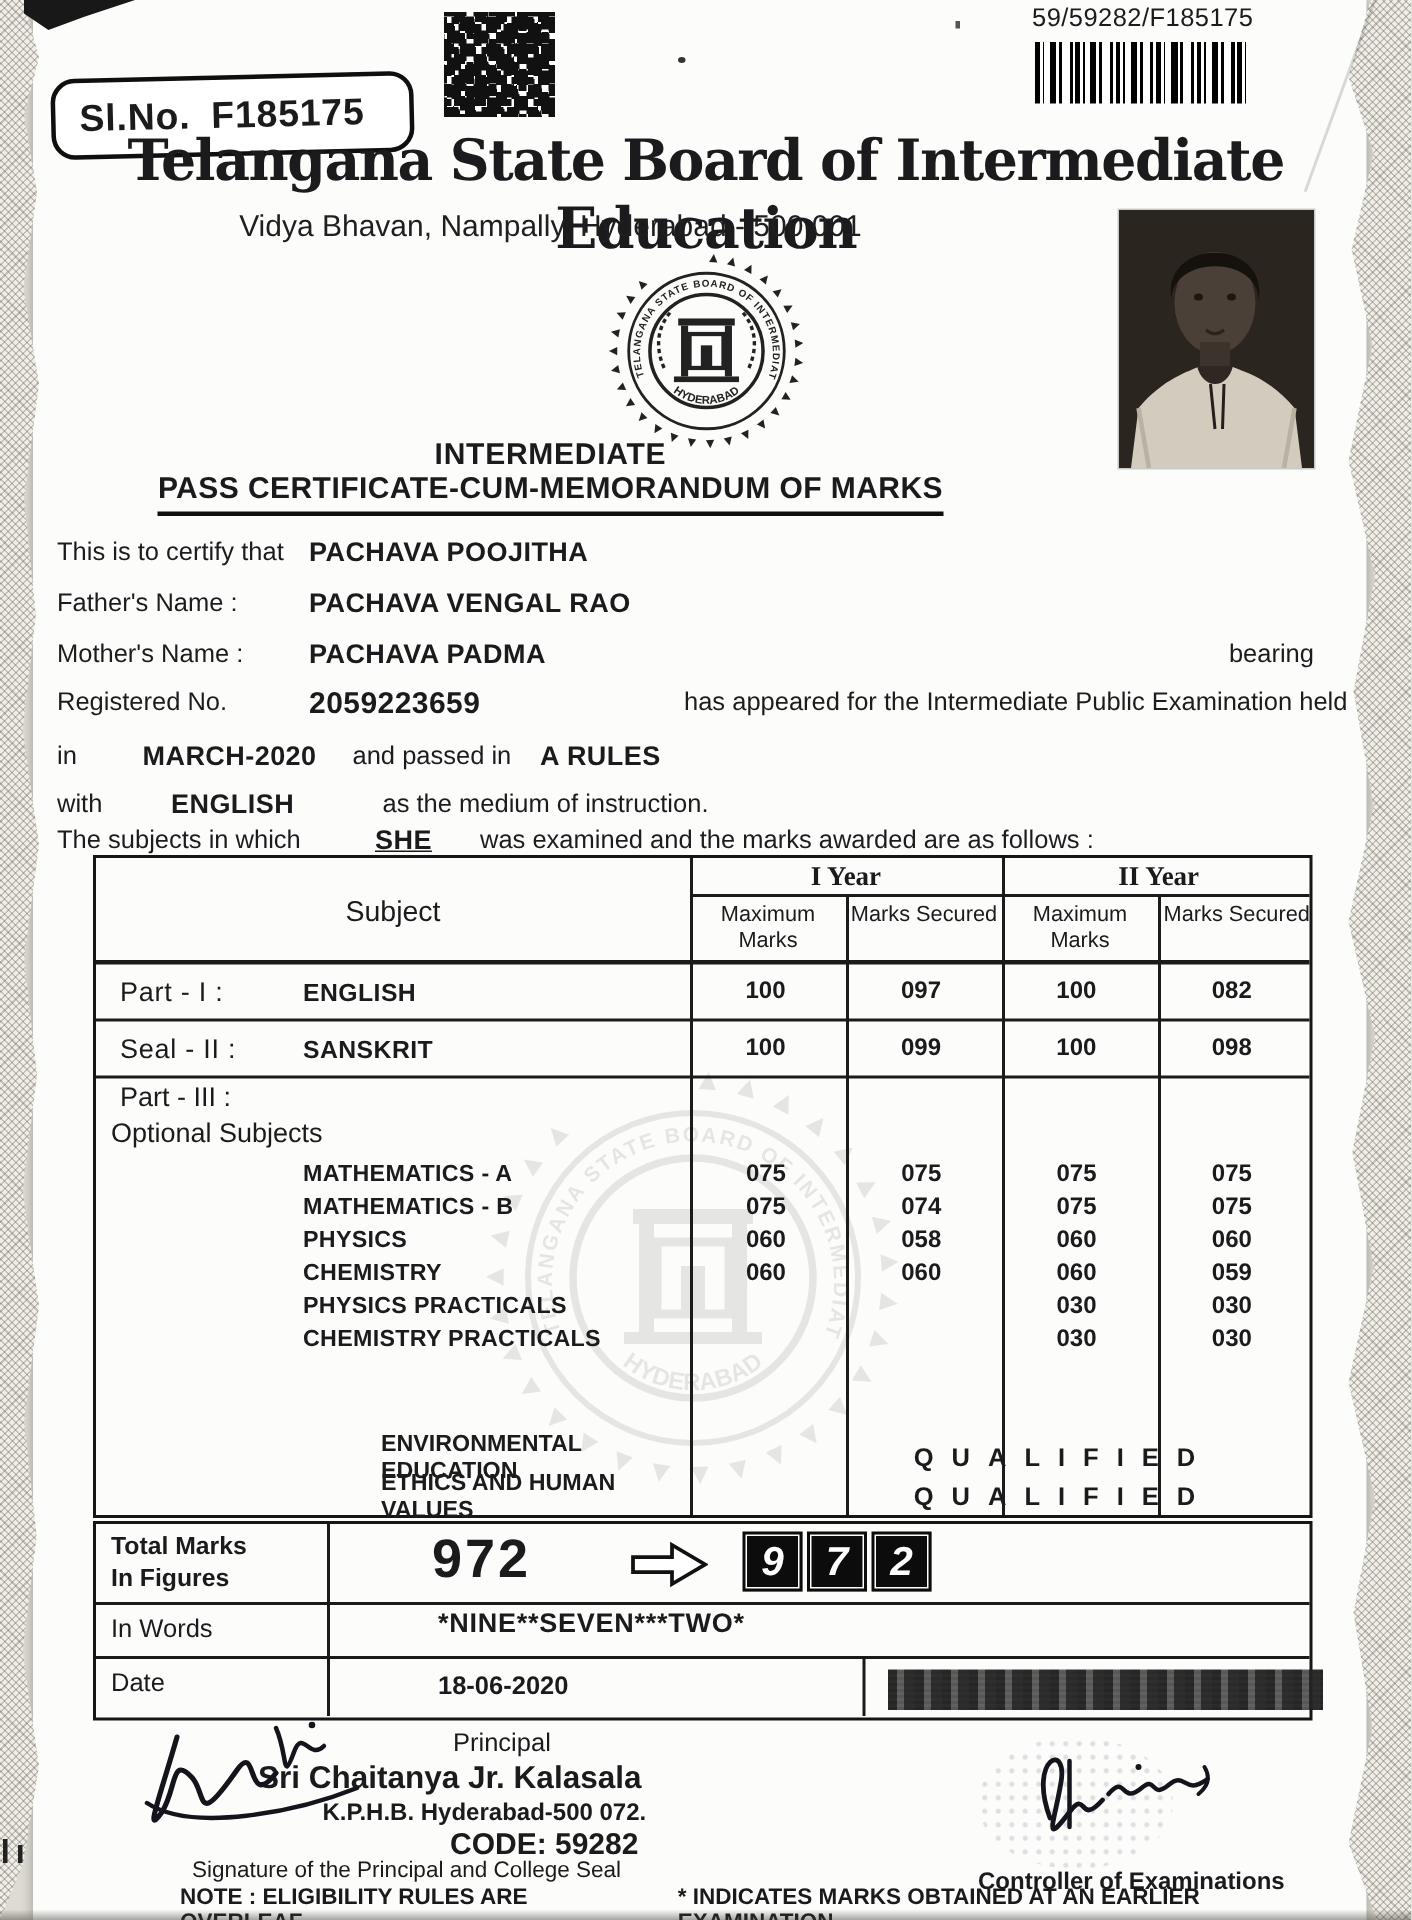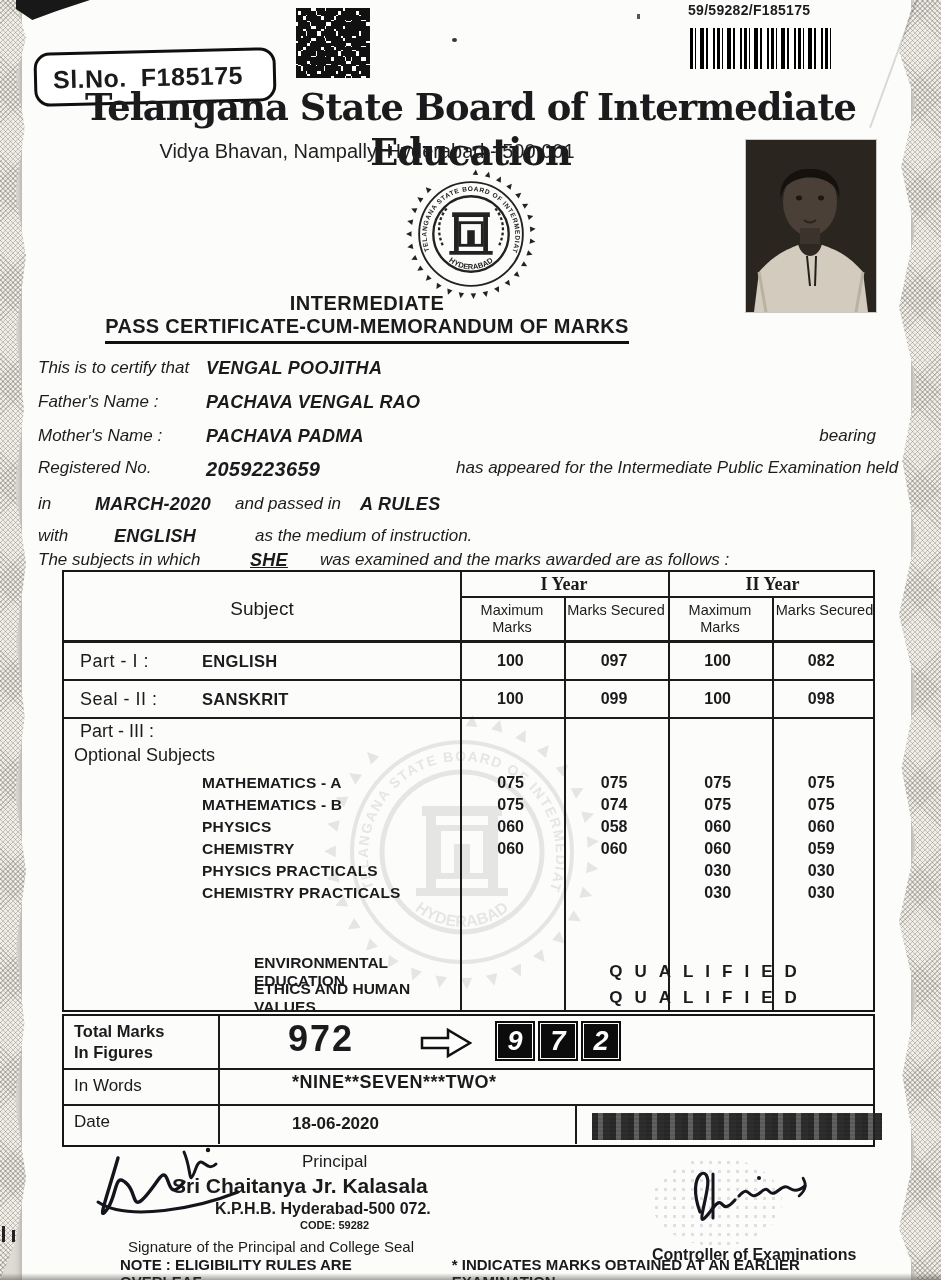--- a/index.html
+++ b/index.html
@@ -33,37 +33,37 @@
   .sl-box { position:absolute; left:34px; top:50px; width:242px; height:54px;
     border:3.5px solid #0f0f0f; border-radius:16px; display:flex; align-items:center; gap:14px;
     padding-left:16px; transform:rotate(-1.4deg); background:#fff; }
   .sl-box span { font-size:25px; font-weight:bold; letter-spacing:.5px; }
   .qr { position:absolute; left:296px; top:8px; width:74px; height:70px;
     background:
       repeating-conic-gradient(#111 0 25%, transparent 0 50%) 0 0/14px 14px,
       repeating-conic-gradient(#111 0 25%, transparent 0 50%) 5px 8px/10px 10px,
       repeating-conic-gradient(#111 0 25%, transparent 0 50%) 2px 3px/18px 18px,
       #fff; }
-  .ref-number { position:absolute; left:688px; top:2px; width:210px; font-size:14px; font-weight:bold; letter-spacing:.3px; }
+  .ref-number { position:absolute; left:688px; top:2px; width:210px; font-size:17px; font-weight:normal; letter-spacing:.3px; }
   .barcode { position:absolute; left:690px; top:28px; width:142px; height:41px;
     background:repeating-linear-gradient(90deg,#000 0 3px,#fff 3px 5px,#000 5px 6px,#fff 6px 10px,#000 10px 14px,#fff 14px 16px,#000 16px 18px,#fff 18px 23px,#000 23px 25px,#fff 25px 27px); }
   .board-title { position:absolute; top:84px; left:0; width:100%; text-align:center;
     font-family:"DejaVu Serif", serif; font-weight:bold; font-size:38px; letter-spacing:-1px; transform:scaleX(.97); }
   .board-address { position:absolute; top:140px; left:0; width:78%; text-align:center; font-size:20px; color:#1f1f22; }
   .photo { position:absolute; left:746px; top:140px; width:130px; height:172px; box-shadow:0 0 0 1px rgba(0,0,0,.2); }
   .seal-wrap { position:absolute; left:398px; top:168px; width:146px; height:132px; }
   .watermark { position:absolute; left:322px; top:712px; width:280px; height:280px; opacity:.11; z-index:0; }
   .doc-line1 { position:absolute; top:292px; left:0; width:78%; text-align:center; font-size:20px; font-weight:bold; letter-spacing:.5px; }
   .doc-line2 { position:absolute; top:315px; left:0; width:78%; text-align:center; }
   .doc-line2 span { display:inline-block; font-size:20px; font-weight:bold; letter-spacing:.3px;
     border-bottom:3.5px solid #101010; padding-bottom:3px; }
 
   
   .certify { position:absolute; left:38px; top:352px; width:842px; height:218px; font-size:17px; }
-  .crow { position:absolute; left:0; width:100%; height:24px;font-style:italic; }
+  .crow { position:absolute; left:0; width:100%; height:24px; }
   .crow .pos { position:absolute; white-space:nowrap; }
   .lab { font-size:17px; color:#1c1c1e; }
   .val { font-weight:bold; font-size:18px; letter-spacing:.3px; }
 
   
   .marks-table { position:absolute; left:62px; top:570px; width:813px; height:442px;
     border:2.5px solid #161616; z-index:1; }
   .vl, .hl { position:absolute; background:#1b1b1b; }
   .vl { width:2px; }
   .hl { height:2px; left:0; right:0; }
@@ -179,21 +179,21 @@
   </div>
 
   <div class="doc-line1">INTERMEDIATE</div>
   <div class="doc-line2">
     <span>PASS CERTIFICATE-CUM-MEMORANDUM OF MARKS</span>
   </div>
 
   <div class="certify">
     <div class="crow" style="top:6px">
       <span class="pos lab" style="left:0">This is to certify that</span>
-      <span class="pos val" style="left:168px">VENGAL POOJITHA</span>
+      <span class="pos val" style="left:168px">PACHAVA POOJITHA</span>
     </div>
     <div class="crow" style="top:40px">
       <span class="pos lab" style="left:0">Father's Name :</span>
       <span class="pos val" style="left:168px">PACHAVA VENGAL RAO</span>
     </div>
     <div class="crow" style="top:74px">
       <span class="pos lab" style="left:0">Mother's Name :</span>
       <span class="pos val" style="left:168px">PACHAVA PADMA</span>
       <span class="pos lab" style="right:4px">bearing</span>
     </div>
@@ -378,21 +378,21 @@
     <svg width="200" height="110" viewBox="0 0 200 110">
       <path d="M30,28 C 18,70 8,95 20,78 C 30,62 26,40 40,55 C 50,66 42,90 70,50 C 84,30 76,78 96,52" stroke="#14141c" stroke-width="3.4" fill="none" stroke-linecap="round"></path>
       <path d="M10,72 C 40,92 110,78 150,62" stroke="#14141c" stroke-width="3" fill="none" stroke-linecap="round"></path>
       <path d="M96,22 C 104,40 100,60 108,38 C 114,22 118,44 128,34" stroke="#14141c" stroke-width="3" fill="none" stroke-linecap="round"></path>
       <circle cx="120" cy="20" r="2.2" fill="#14141c"></circle>
     </svg>
   </div>
   <div class="f-abs" style="left:302px; top:1152px; font-size:17px">Principal</div>
   <div class="f-abs" style="left:172px; top:1174px; font-size:21px; font-weight:bold">Sri Chaitanya Jr. Kalasala</div>
   <div class="f-abs" style="left:215px; top:1200px; font-size:16px; font-weight:bold">K.P.H.B. Hyderabad-500 072.</div>
-  <div class="f-abs" style="left:300px; top:1219px; font-size:11px; font-weight:bold">CODE: 59282</div>
+  <div class="f-abs" style="left:300px; top:1219px; font-size:20px; font-weight:bold">CODE: 59282</div>
   <div class="f-abs" style="left:128px; top:1238px; font-size:15px">Signature of the Principal and College Seal</div>
 
   <div class="emboss"></div>
   <div class="sig-controller">
     <svg width="180" height="90" viewBox="0 0 180 90">
       <path d="M45,60 C 30,20 58,8 52,38 C 48,62 40,80 58,56 C 70,40 64,66 80,48" stroke="#14141c" stroke-width="3.2" fill="none" stroke-linecap="round"></path>
       <path d="M58,22 L58,66" stroke="#14141c" stroke-width="3" stroke-linecap="round"></path>
       <path d="M84,44 C 96,30 92,52 106,40 C 116,31 112,48 124,38 C 136,28 134,46 150,34" stroke="#14141c" stroke-width="3" fill="none" stroke-linecap="round"></path>
       <circle cx="104" cy="26" r="2" fill="#14141c"></circle>
       <path d="M148,26 q6,10 -4,18" stroke="#14141c" stroke-width="2.6" fill="none" stroke-linecap="round"></path>

